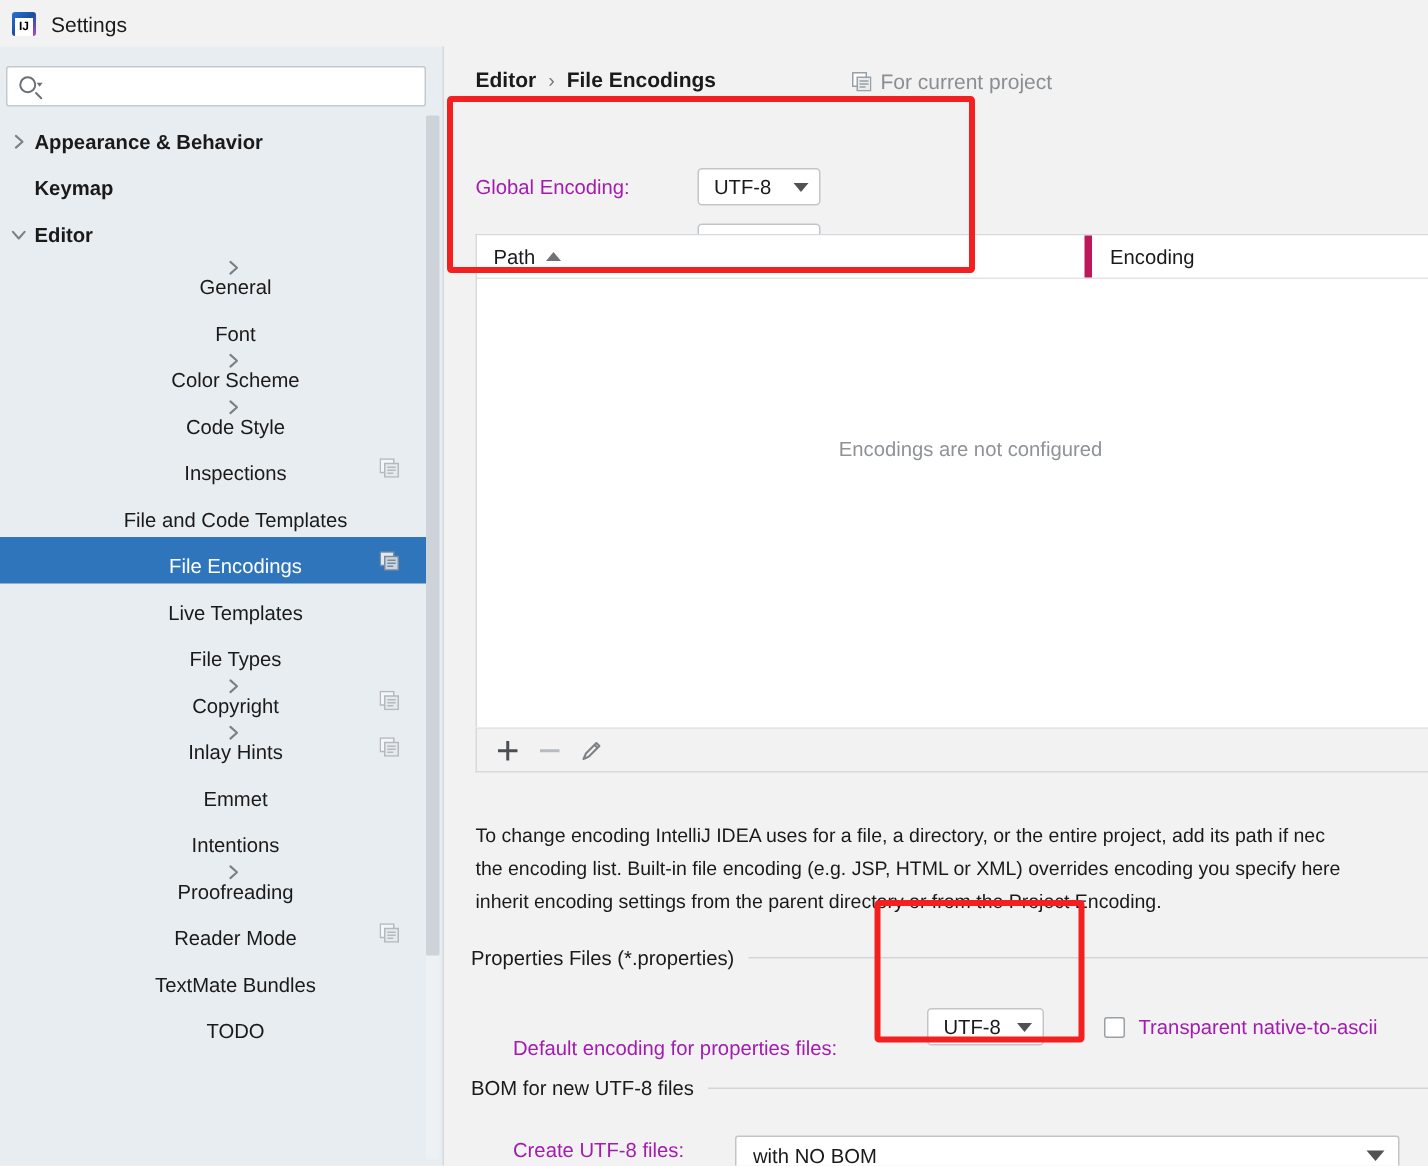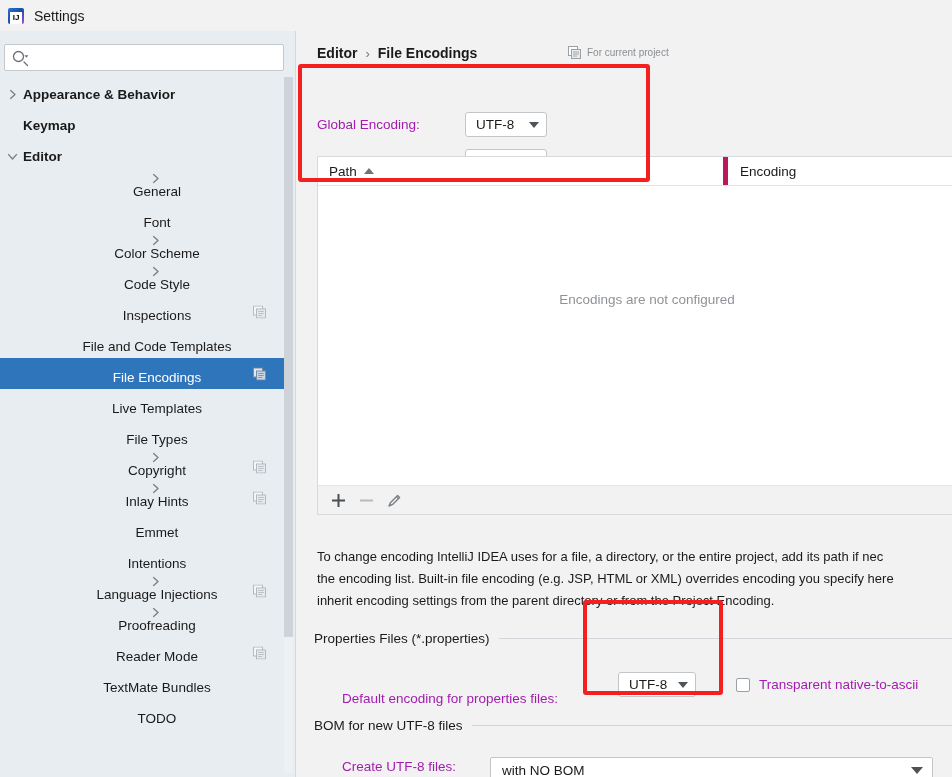--- a/index.html
+++ b/index.html
@@ -108,21 +108,21 @@
   #breadcrumb {
     position: absolute; left: 20px; top: 14px;
     display: flex; align-items: center; gap: 8px;
     font-size: 14px; font-weight: bold; color: #1a1a1a;
     white-space: nowrap;
   }
   #breadcrumb .sep { color: #7a7a7a; font-weight: normal; font-size: 13px; }
   #for-current-project {
     position: absolute; left: 243px; top: 15px;
     display: flex; align-items: center; gap: 6px;
-    color: #8a8f94; font-size: 10px; white-space: nowrap; padding-left: 28px;
+    color: #8a8f94; font-size: 14px; white-space: nowrap; padding-left: 28px;
   }
 
   .form-row {
     position: absolute; display: flex; align-items: center;
   }
   .form-label { font-size: 13.5px; color: #a21caf; }
 
   .combo {
     display: inline-flex; align-items: center; justify-content: space-between;
     background: #ffffff;
@@ -362,33 +362,20 @@
             <path d="M5.2 6h5.6M5.2 8h5.6M5.2 10h4" stroke="#8a9096" stroke-width="0.85"></path>
           </svg></span>
       </div>
       <div class="tree-row lvl1">
         <span class="tree-arrow none"></span>
         <span class="tree-label">Emmet</span>
       </div>
       <div class="tree-row lvl1">
         <span class="tree-arrow none"></span>
         <span class="tree-label">Intentions</span>
-      </div>
-      <div class="tree-row lvl1">
-        <span class="tree-arrow">
-          <svg viewBox="0 0 13 13" width="13" height="13">
-            <path fill="none" stroke-width="1.4" stroke-linecap="round" stroke-linejoin="round" d="M4.6 2.6 L9 6.5 L4.6 10.4" stroke="#7b8085"></path>
-          </svg>
-        </span>
-        <span class="tree-label">Language Injections</span>
-        <span class="copy-badge"><svg viewBox="0 0 13 13" width="13" height="13">
-            <rect x="0.5" y="0.5" width="9" height="9" fill="#ffffff" stroke="#8a9096" stroke-width="1"></rect>
-            <rect x="3.5" y="3.5" width="9" height="9" fill="#e5e9ed" stroke="#8a9096" stroke-width="1"></rect>
-            <path d="M5.2 6h5.6M5.2 8h5.6M5.2 10h4" stroke="#8a9096" stroke-width="0.85"></path>
-          </svg></span>
       </div>
       <div class="tree-row lvl1">
         <span class="tree-arrow">
           <svg viewBox="0 0 13 13" width="13" height="13">
             <path fill="none" stroke-width="1.4" stroke-linecap="round" stroke-linejoin="round" d="M4.6 2.6 L9 6.5 L4.6 10.4" stroke="#7b8085"></path>
           </svg>
         </span>
         <span class="tree-label">Proofreading</span>
       </div>
       <div class="tree-row lvl1">

